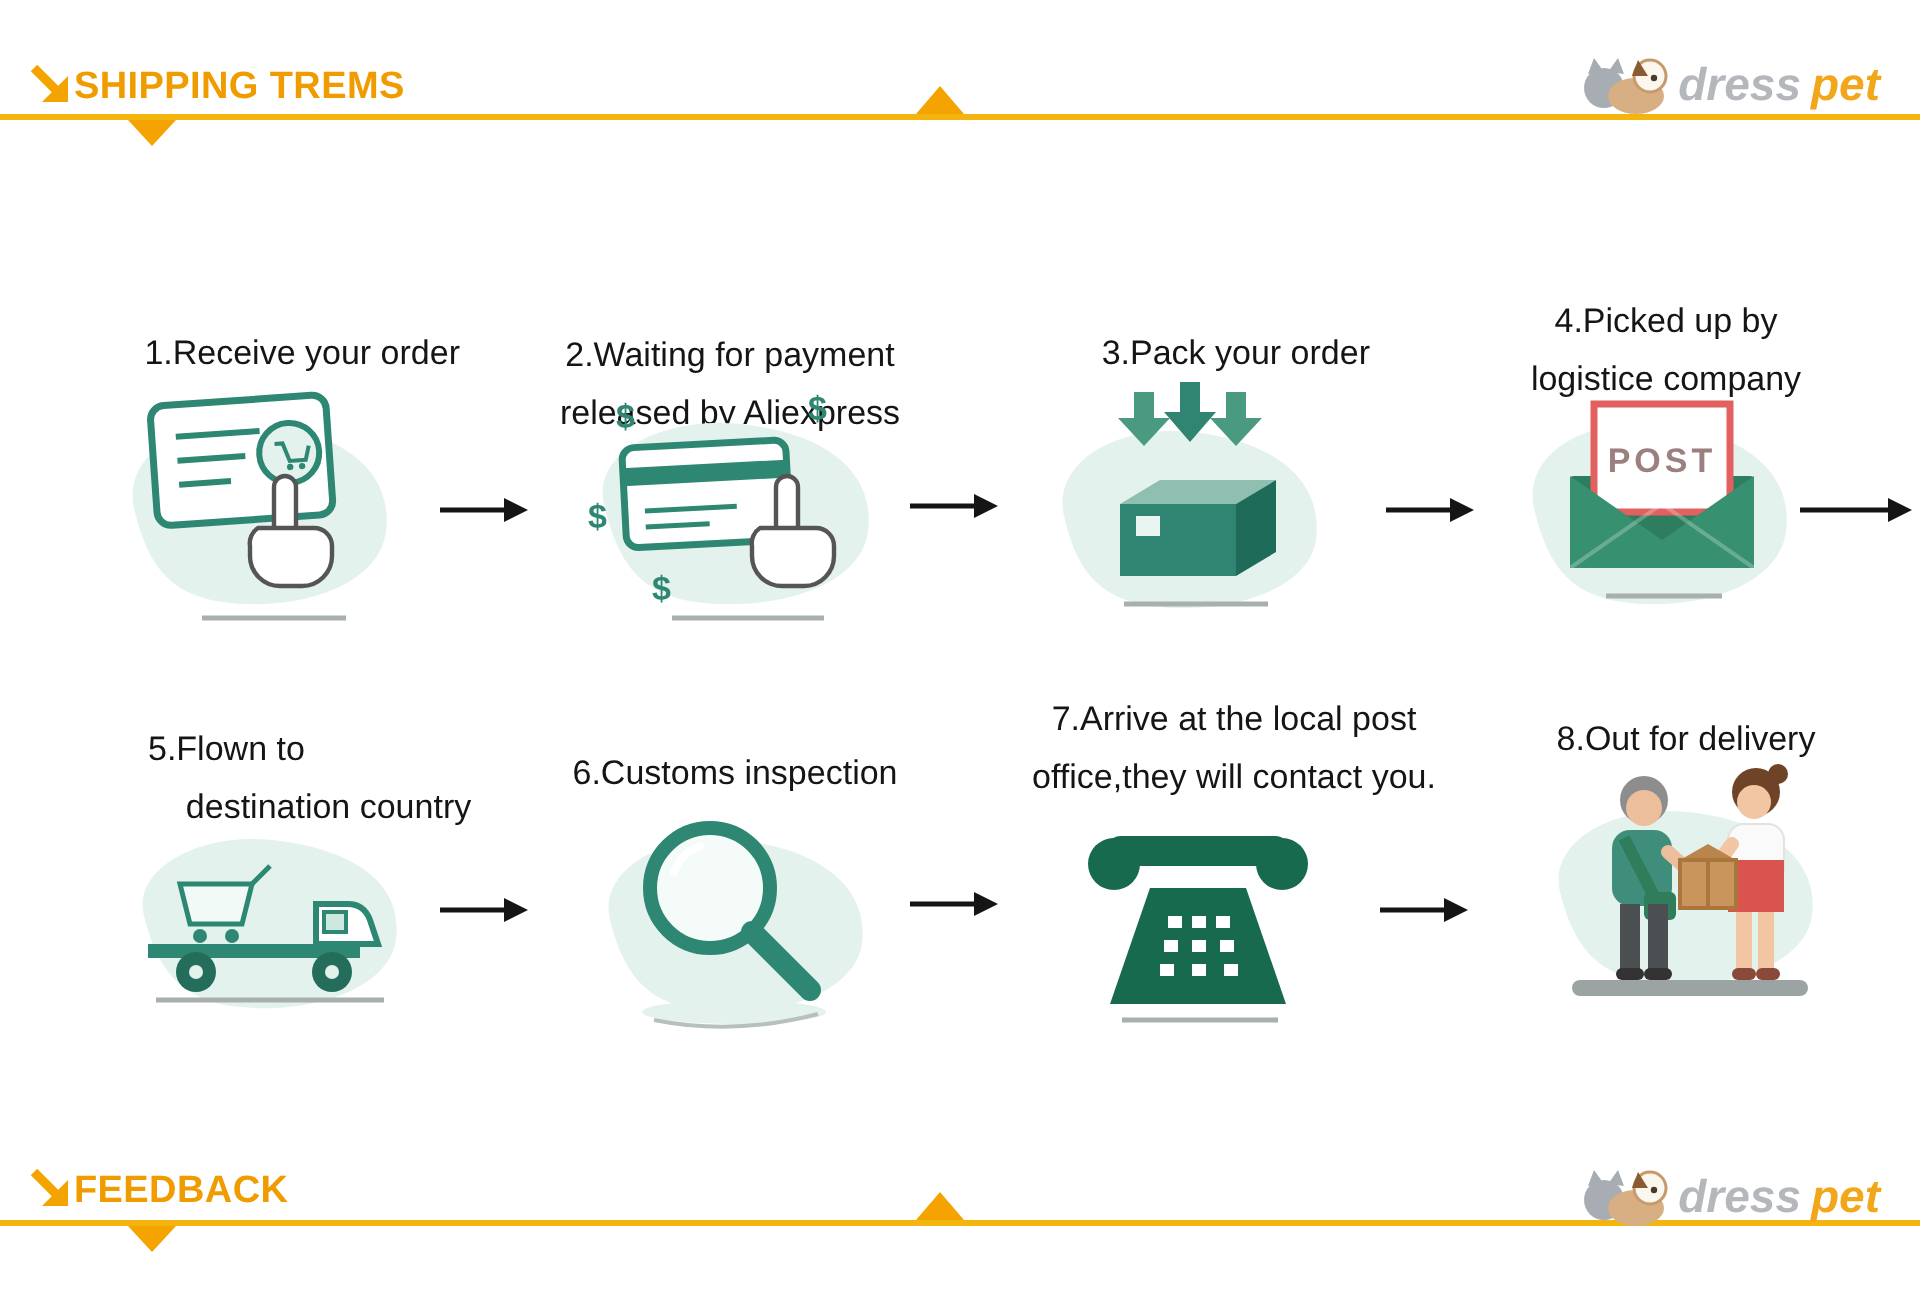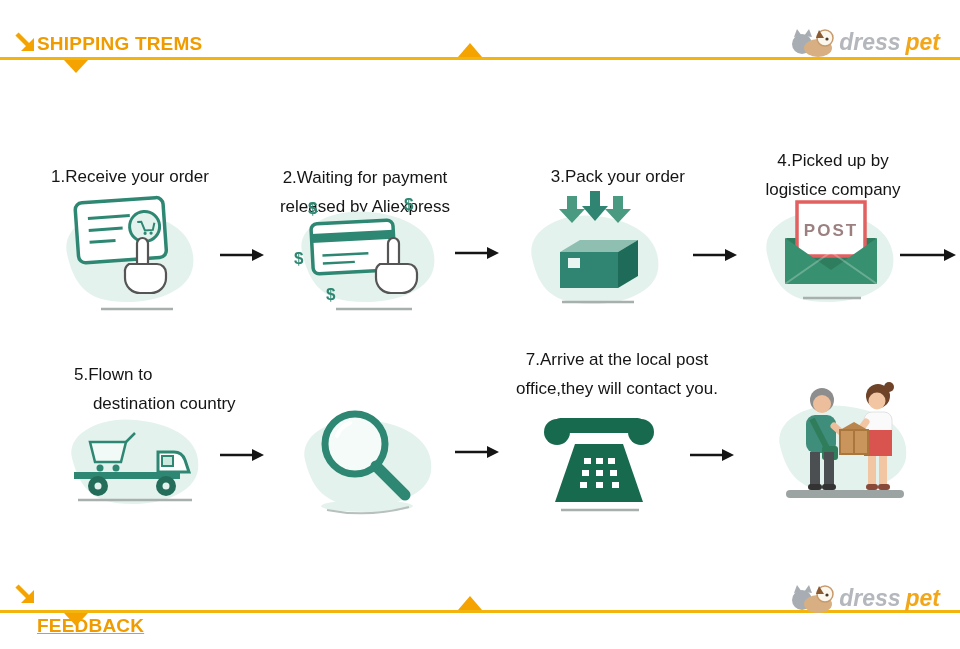--- a/index.html
+++ b/index.html
@@ -41,21 +41,21 @@
       <circle cx="14" cy="18" r="10" fill="#A7ADB3"></circle>
       <ellipse cx="30" cy="22" rx="14" ry="9" fill="#D7AF82"></ellipse>
       <circle cx="37" cy="12" r="8" fill="#FBF6EE" stroke="#C79A6B" stroke-width="1.5"></circle>
       <polygon points="31,4 36,12 28,12" fill="#8A5A33"></polygon>
       <circle cx="39" cy="13" r="1.6" fill="#4A3A28"></circle>
     </svg>
     <span class="dress">dress</span>
       <span class="pet">pet</span>
   </div>
 
-  <div class="step-label" style="left:30px;top:162px;width:200px;">1.Receive your order</div>
+  <div class="step-label" style="left:30px;top:162px;width:200px;text-align:right;">1.Receive your order</div>
   <div class="step-label" style="left:248px;top:139px;width:234px;margin-top:24px;">2.Waiting for payment
 released by Aliexpress</div>
   <div class="step-label" style="left:505px;top:162px;width:180px;text-align:right;">3.Pack your order</div>
   <div class="step-label" style="left:733px;top:146px;width:200px;">4.Picked up by
 logistice company</div>
 
   <div class="step-icon" style="left:45px;top:188px;">
     <svg width="170" height="128" viewBox="0 0 170 128">
       <path d="M22,66 C16,38 50,20 86,24 C124,28 152,46 148,78 C144,106 102,118 66,113 C38,109 28,92 22,66 Z" fill="#E4F2ED"></path>
       <g transform="rotate(-4 78 45)">
@@ -135,22 +135,24 @@
     <line x1="0" y1="7" x2="33" y2="7" stroke="#151515" stroke-width="2.5"></line>
     <polygon points="32,1 44,7 32,13" fill="#151515"></polygon>
   </svg>
   <svg class="flow-arrow" style="left:900px;top:248px;" width="56" height="14" viewBox="0 0 56 14">
     <line x1="0" y1="7" x2="45" y2="7" stroke="#151515" stroke-width="2.5"></line>
     <polygon points="44,1 56,7 44,13" fill="#151515"></polygon>
   </svg>
 
   <div class="step-label left" style="left:30px;top:360px;width:220px;">5.Flown to
     destination country</div>
+  <div class="step-label" style="left:260px;top:372px;width:215px;">6.Customs inspection</div>
   <div class="step-label" style="left:484px;top:345px;width:266px;">7.Arrive at the local post
 office,they will contact you.</div>
+  <div class="step-label" style="left:748px;top:355px;width:190px;">8.Out for delivery</div>
 
   <div class="step-icon" style="left:50px;top:398px;">
     <svg width="170" height="118" viewBox="0 0 170 118">
       <path d="M22,60 C16,36 50,18 86,22 C124,26 152,42 148,72 C144,98 102,110 66,105 C38,101 28,84 22,60 Z" fill="#E4F2ED"></path>
       <g stroke="#2E8772" stroke-width="2.5" fill="#F2FAF7">
         <polygon points="40,44 76,44 71,64 45,64"></polygon>
         <line x1="76" y1="44" x2="85" y2="35"></line>
       </g>
       <circle cx="50" cy="70" r="3.5" fill="#2E8772"></circle>
       <circle cx="66" cy="70" r="3.5" fill="#2E8772"></circle>
@@ -240,21 +242,21 @@
   </svg>
   <svg class="flow-arrow" style="left:690px;top:448px;" width="44" height="14" viewBox="0 0 44 14">
     <line x1="0" y1="7" x2="33" y2="7" stroke="#151515" stroke-width="2.5"></line>
     <polygon points="32,1 44,7 32,13" fill="#151515"></polygon>
   </svg>
 
   <svg class="step-icon" style="left:13px;top:583px;" width="24" height="24" viewBox="0 0 24 24">
     <path d="M4 3 L15 14" stroke="#F5A300" stroke-width="4.5" fill="none"></path>
     <polygon points="21,20 8,20 21,7" fill="#F5A300"></polygon>
   </svg>
-  <div class="section-title" style="left:37px;top:615px;text-decoration:underline;">FEEDBACK</div>
+  <div class="section-title" style="left:37px;top:585px;">FEEDBACK</div>
   <div class="rule" style="top:610px;"></div>
   <div class="tri tri-down" style="left:64px;top:613px;"></div>
   <div class="tri tri-up" style="left:458px;top:596px;"></div>
 
   <div class="logo" style="right:20px;top:582px;">
     <svg width="46" height="32" viewBox="0 0 46 32">
       <polygon points="6,11 9,3 14,10" fill="#A7ADB3"></polygon>
       <polygon points="16,10 21,3 24,11" fill="#A7ADB3"></polygon>
       <circle cx="14" cy="18" r="10" fill="#A7ADB3"></circle>
       <ellipse cx="30" cy="22" rx="14" ry="9" fill="#D7AF82"></ellipse>

